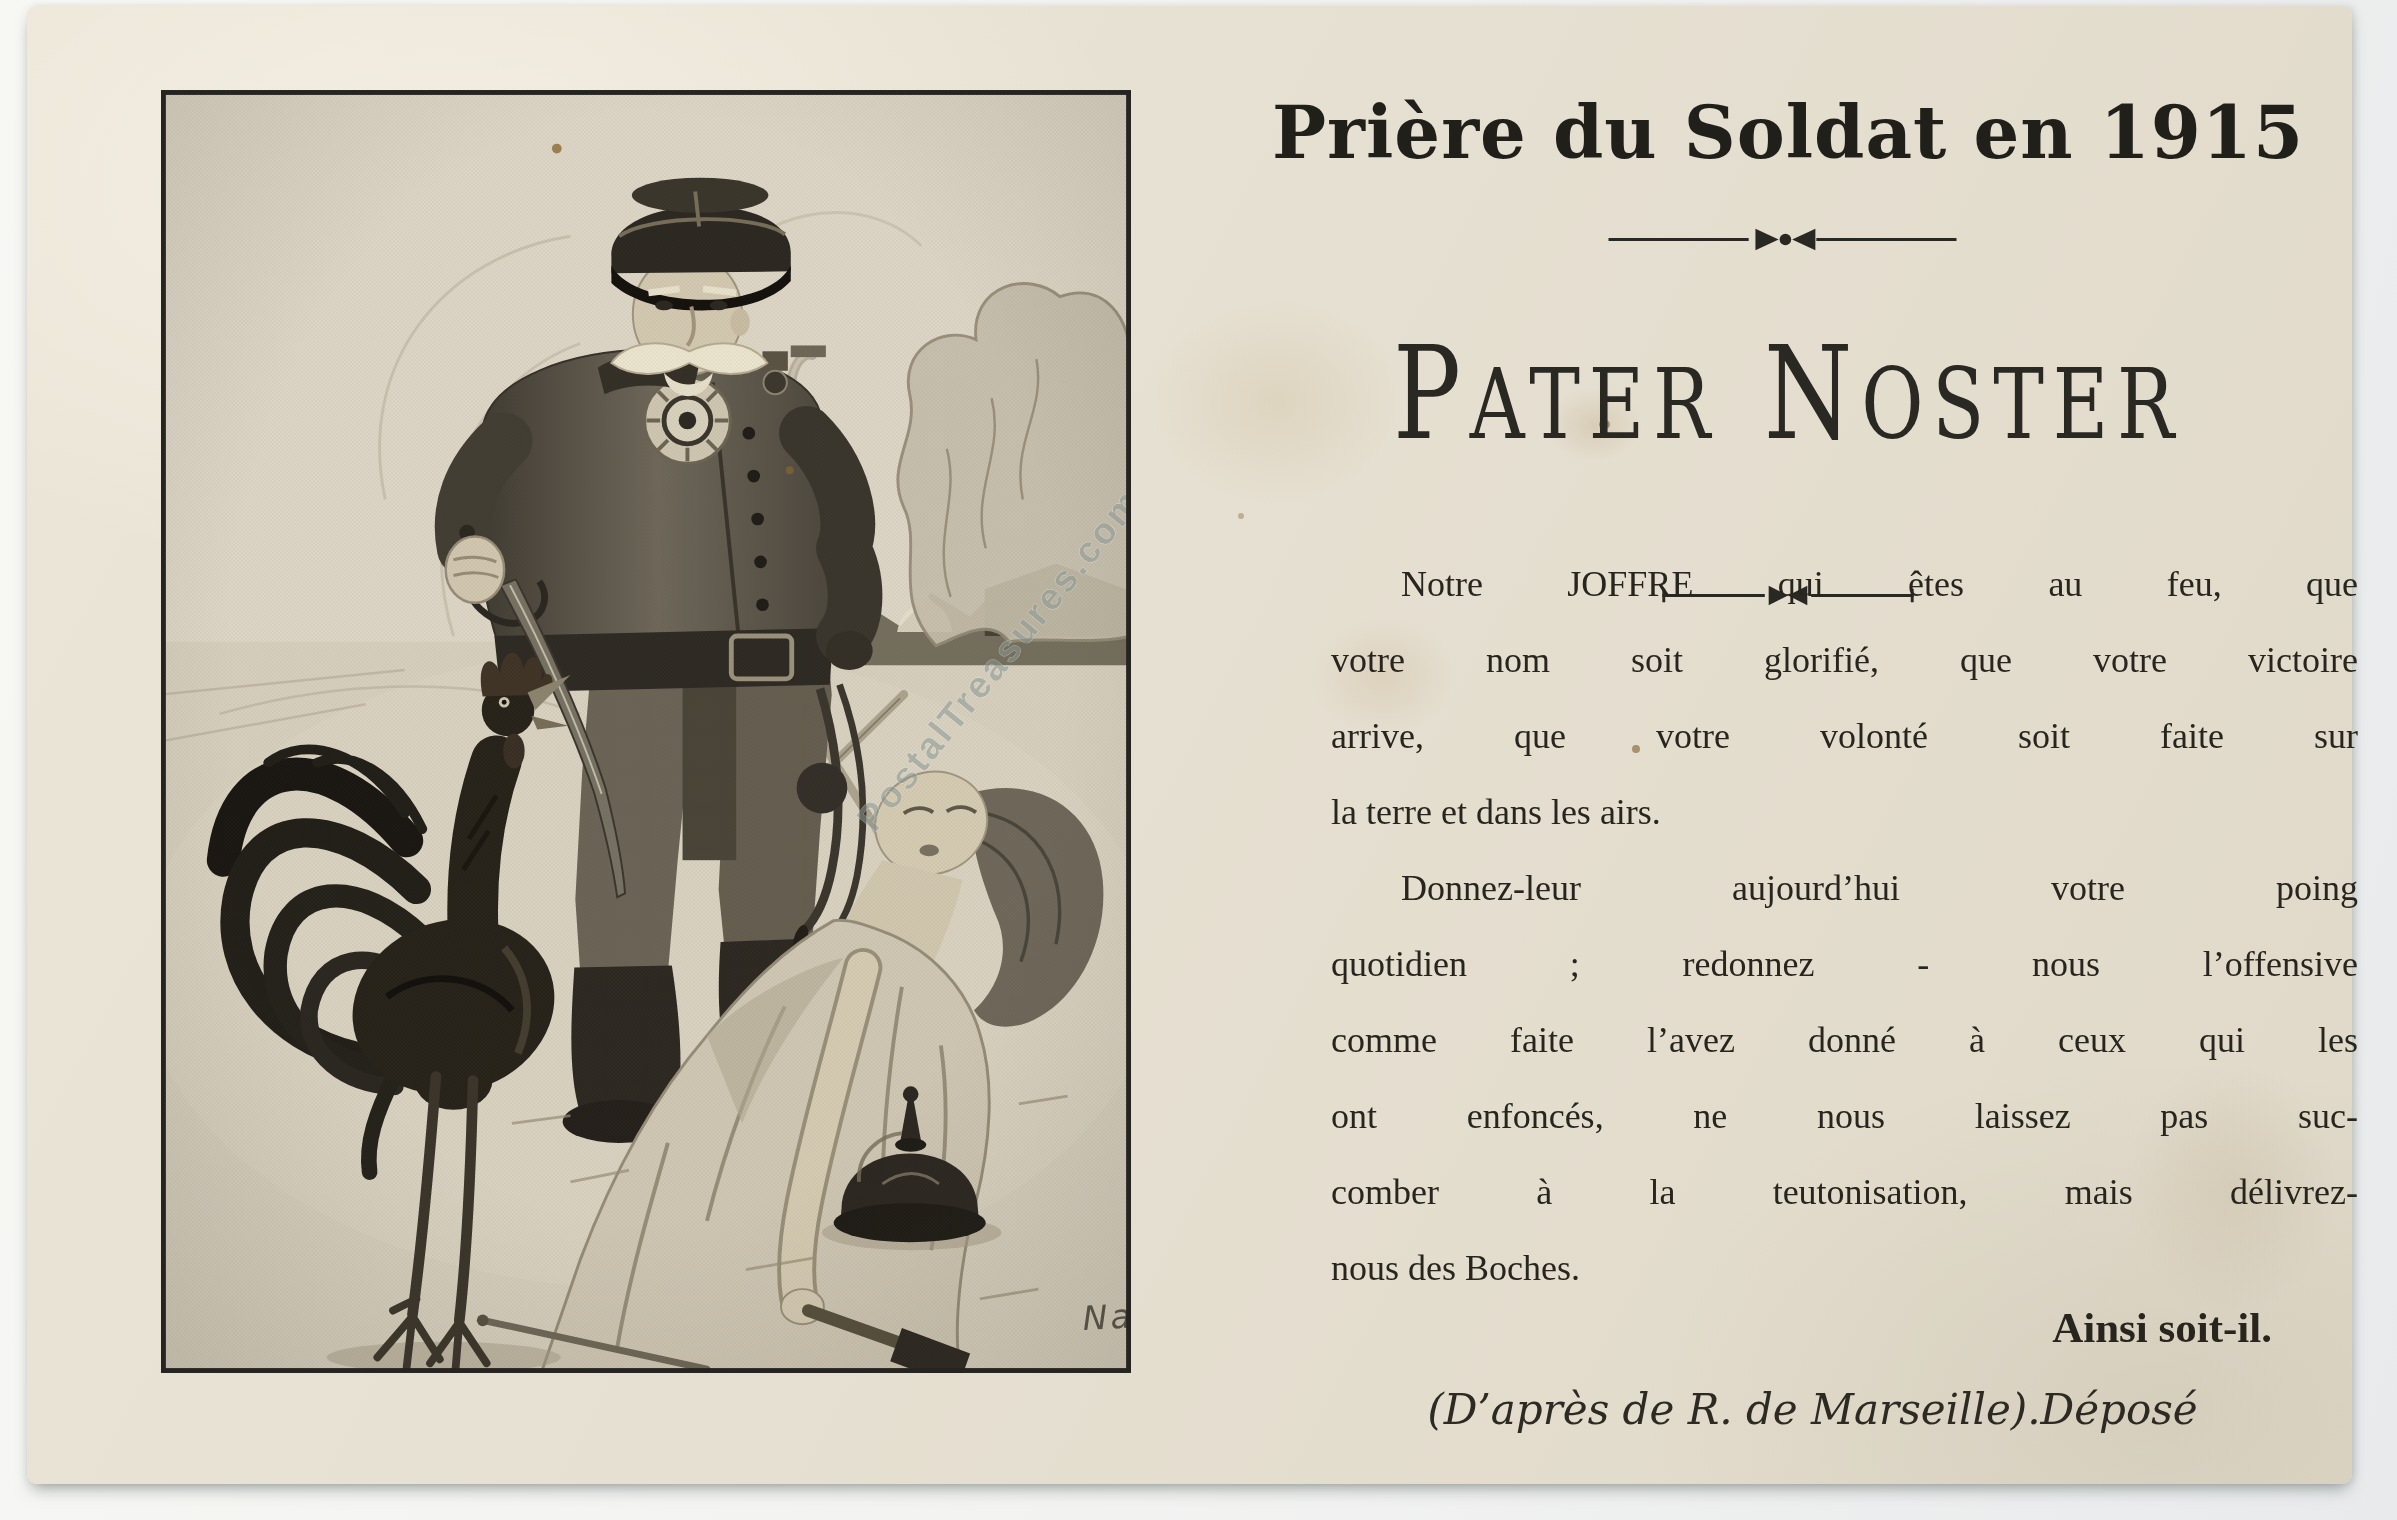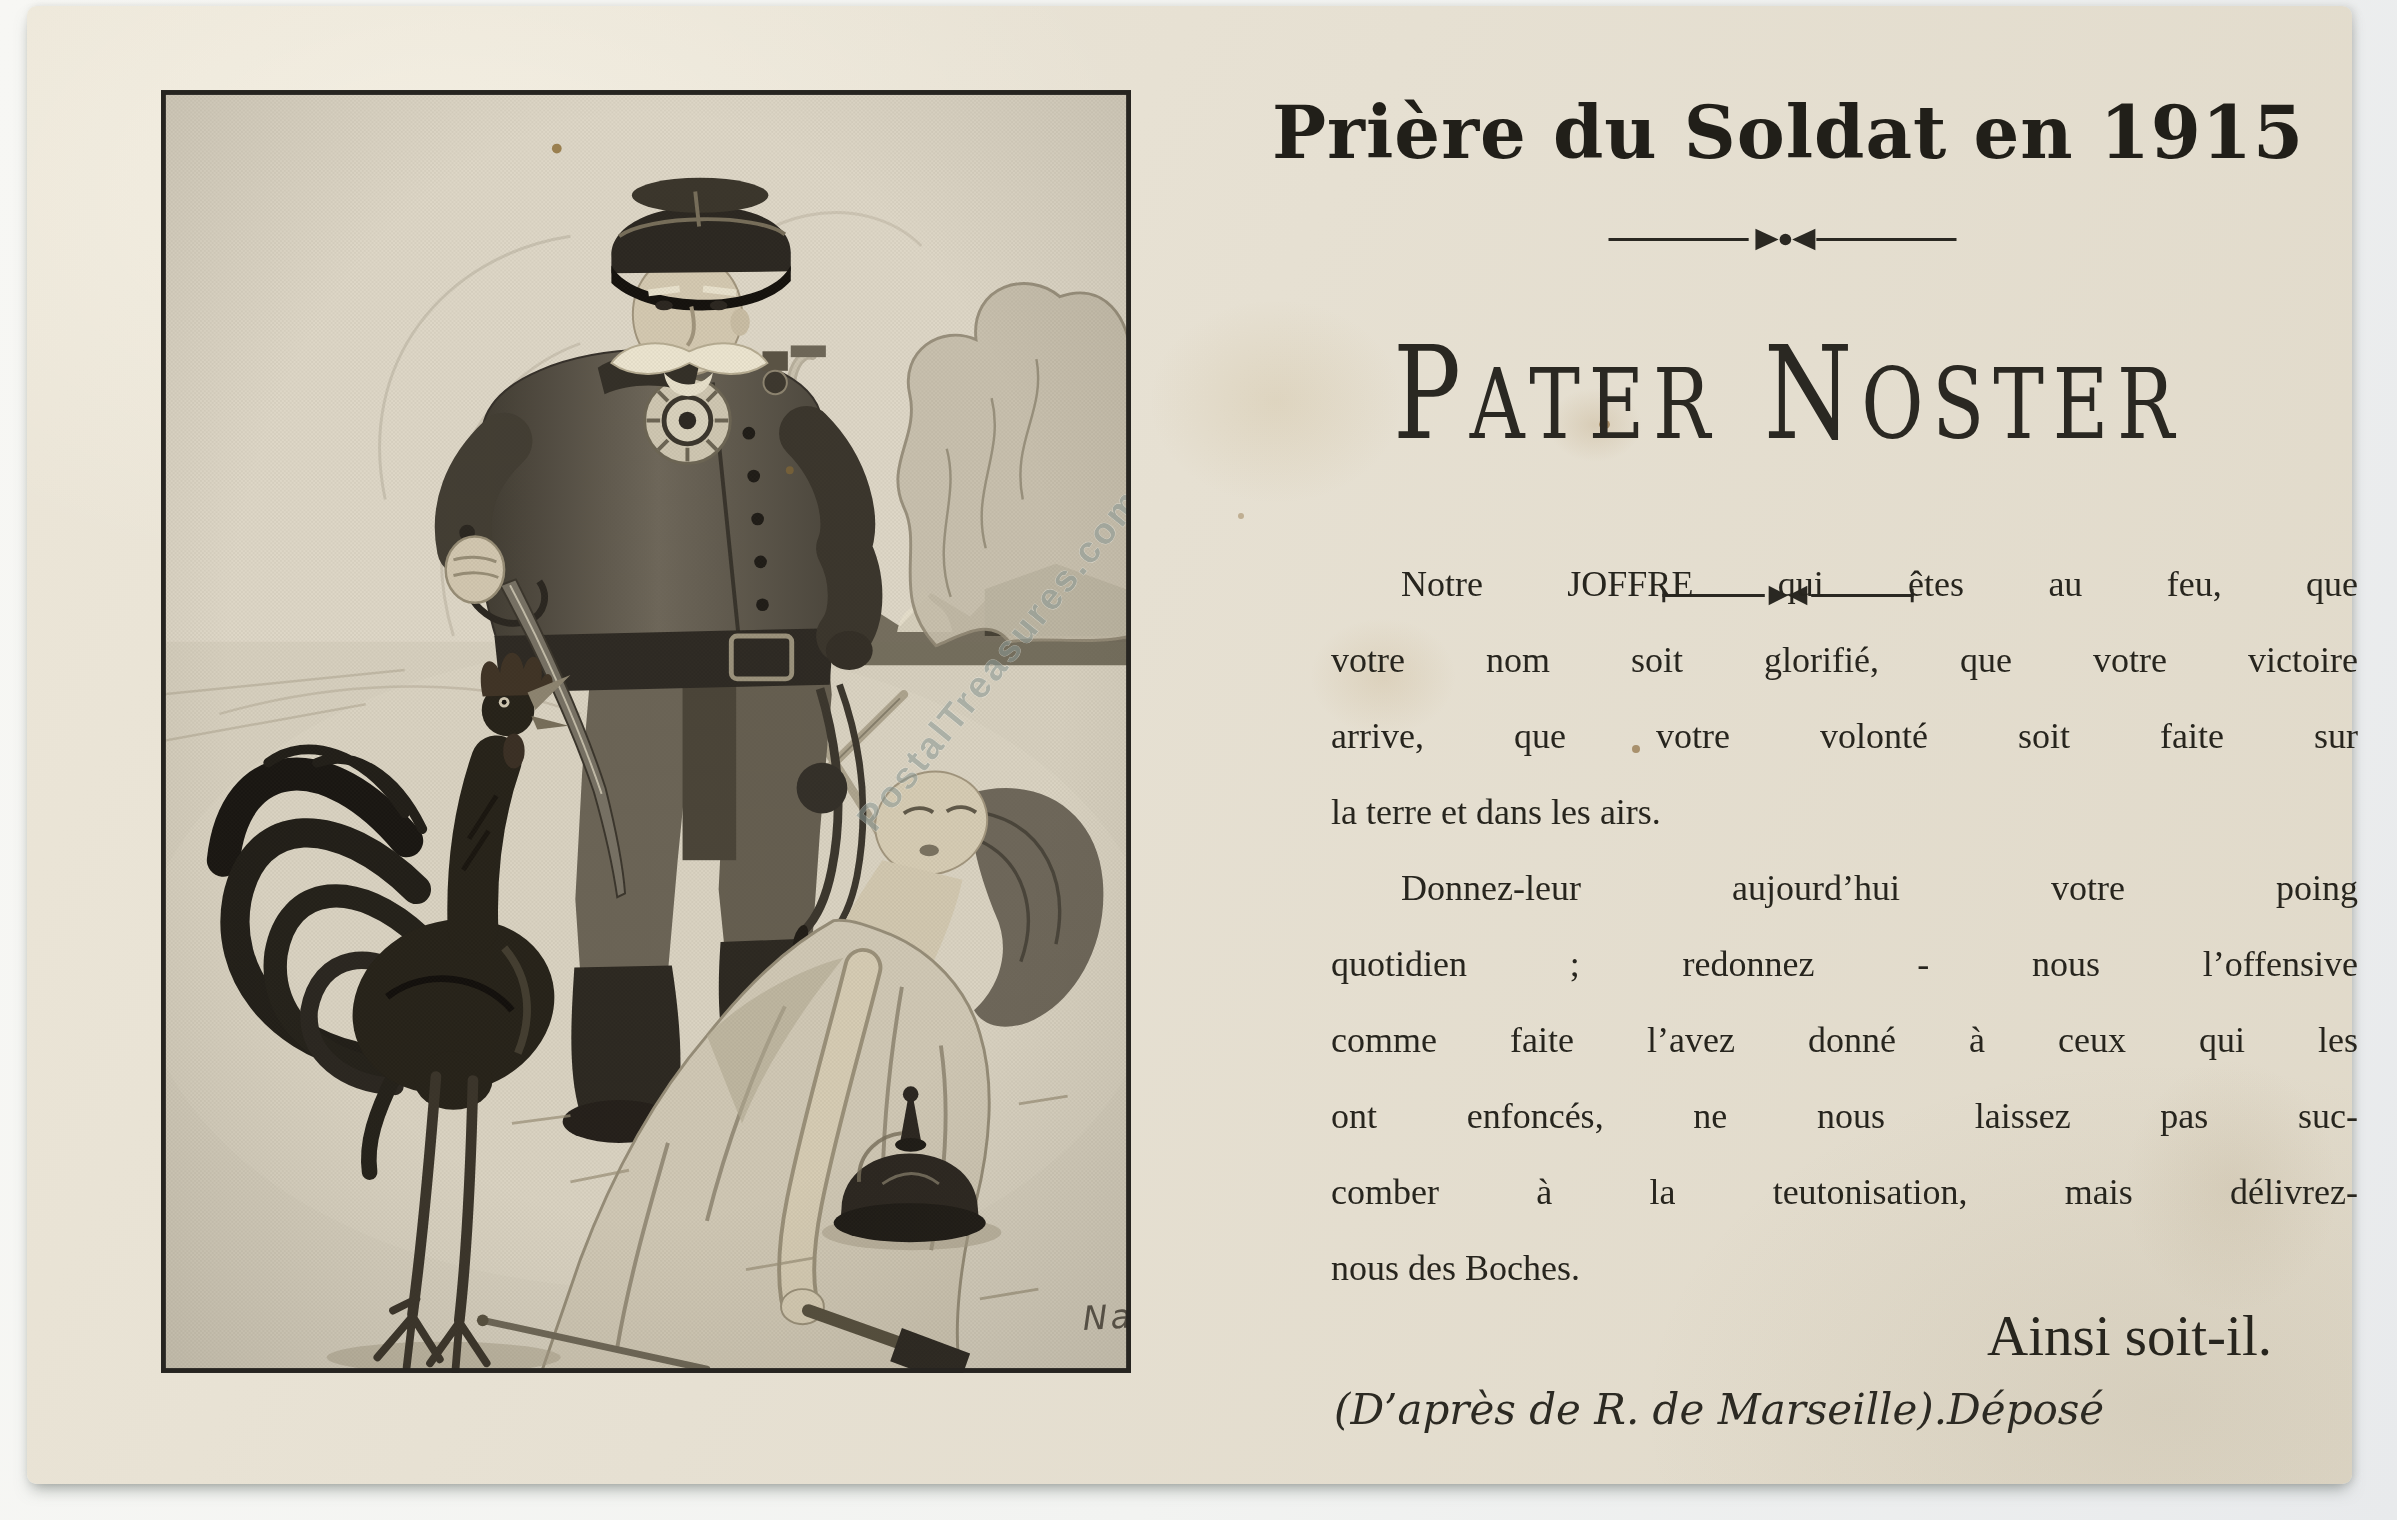--- a/index.html
+++ b/index.html
@@ -37,24 +37,24 @@
   .pater .cap{font-size:101px;}
   .pater .rest{font-size:76px;}
   .pater .w2{margin-left:45px;}
 
   .prayer{position:absolute;left:1304px;top:540px;width:1027px;font-size:36px;line-height:76px;
           color:#27251e;}
   .pline{text-align:justify;text-align-last:justify;height:76px;overflow:hidden;}
   .pline.ind{text-indent:70px;}
   .pline.endline{text-align:right;text-align-last:left;}
   .amen{position:absolute;left:1304px;top:1297px;width:1027px;text-align:right;
-        padding-right:0;font-size:57px;color:#27251e;}
+        padding-right:0;font-size:43px;color:#27251e;font-weight:bold;}
   .amen span{margin-right:86px;}
   .footer{position:absolute;left:1307px;top:1359px;width:1019px;display:flex;
-          justify-content:flex-start;align-items:baseline;font-style:italic;
+          justify-content:center;align-items:baseline;font-style:italic;
           font-size:42px;color:#2c2a23;font-family:"DejaVu Serif",serif;}
   .footer .dep{margin-right:62px;margin-top:20px;}
 </style>
 </head>
 <body>
 
 <div class="stage">
   <div class="card">
     <div class="stain s1"></div>
     <div class="stain s2"></div>

